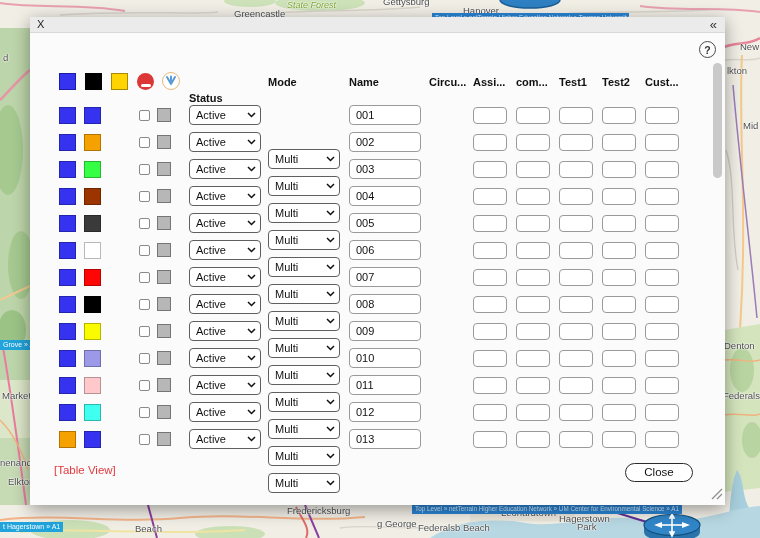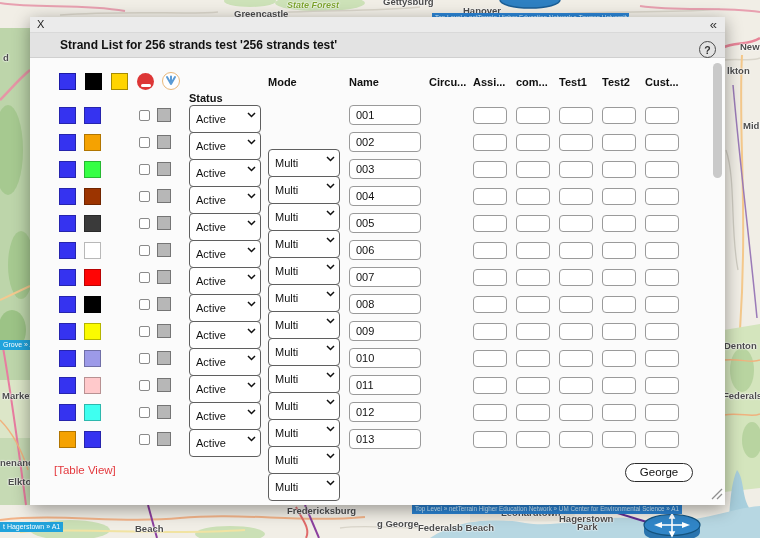--- a/index.html
+++ b/index.html
@@ -2,21 +2,21 @@
 <html><head>
 <meta charset="utf-8">
 <style>
   html,body{margin:0;padding:0;background:#ddd;}
   *{box-sizing:border-box;font-family:"Liberation Sans",sans-serif;}
   .stage{position:relative;width:760px;height:538px;overflow:hidden;background:#f1eee6;}
 
   
   .map-svg{position:absolute;left:0;top:0;z-index:0;}
   .map-label{position:absolute;z-index:1;font-size:9.5px;color:#4c4c4c;white-space:nowrap;
-    text-shadow:0 0 2px #fff,0 0 2px #fff,0 0 1px #fff;font-weight:bold;}
+    text-shadow:0 0 2px #fff,0 0 2px #fff,0 0 1px #fff;}
   .map-label.green{color:#7ca42e;font-style:italic;font-size:9px;}
   .map-badge{position:absolute;z-index:1;background:#21a3dc;color:#fff;font-size:7px;
     padding:1px 3px;white-space:nowrap;line-height:1.2;}
   .attr-bar{position:absolute;z-index:1;background:#2a82d2;color:#cfeeff;font-size:6.3px;
     padding:1px 3px;white-space:nowrap;overflow:hidden;line-height:1.3;}
   .attr-top{left:432px;top:13px;max-width:197px;}
   .attr-bottom{left:412px;top:504px;max-width:308px;}
 
   
   .dialog{position:absolute;left:30px;top:17px;width:695px;height:488px;z-index:10;
@@ -46,21 +46,21 @@
 
   
   .rows{position:absolute;left:0;top:44px;width:100%;}
   .strand-row{position:relative;height:27px;}
   .swatch{position:absolute;top:5px;width:17px;height:17px;border:1px solid rgba(0,0,0,.28);}
   .sw1{left:29px;} .sw2{left:54px;}
   .cb{position:absolute;left:109px;top:8px;width:11px;height:11px;appearance:none;-webkit-appearance:none;
     border:1px solid #8a8a8a;border-radius:2px;background:#fff;margin:0;cursor:pointer;}
   .gray-btn{position:absolute;left:127px;top:6px;width:14px;height:14px;background:#b7b7b7;
     border:1px solid #757575;padding:0;cursor:pointer;}
-  .selwrap{position:absolute;top:3px;width:72px;height:28px;}
+  .selwrap{position:absolute;top:3px;width:72px;height:20px;}
   .sel1{left:159px;} .sel2{left:238px;margin-top:44px;}
   .selwrap select{width:100%;height:100%;appearance:none;-webkit-appearance:none;background:#fff;
     border:1px solid #5f5f5f;border-radius:4px;font-size:11px;color:#111;padding:0 18px 0 6px;cursor:pointer;}
   .chev{position:absolute;right:5px;top:7px;pointer-events:none;}
   .name-input{position:absolute;left:319px;top:3px;width:72px;height:20px;border:1px solid #9a9a9a;
     border-radius:4px;font-size:11px;color:#111;padding:0 6px;background:#fff;}
   .mini{position:absolute;top:5px;width:34px;height:17px;border:1px solid #9a9a9a;border-radius:4px;
     background:#fff;font-size:10px;padding:0 3px;}
   .f1{left:443px;} .f2{left:486px;} .f3{left:529px;} .f4{left:572px;} .f5{left:615px;}
 
@@ -161,23 +161,20 @@
       <span class="map-badge" style="left: 0px; top: 340px;">Grove » A1</span>
     </div>
   <div class="attr-bar attr-top">Top Level » netTerrain Higher Education Network » Towson University » A1</div>
   <div class="attr-bar attr-bottom">Top Level » netTerrain Higher Education Network » UM Center for Environmental Science » A1</div>
 
   <div class="dialog">
     <div class="dialog-topbar">
       <span class="x-glyph">X</span>
       <span class="collapse-glyph">«</span>
     </div>
-    <div class="dialog-titlebar">
-      <span class="dialog-title">Strand List for 256 strands test '256 strands test'</span>
-    </div>
     <button class="help-btn">?</button>
 
     <div class="dialog-content">
       <div class="legend-row" id="legend-row">
         <button class="legend-sq" style="left: 29px; background: rgb(53, 51, 240); border: 1px solid rgb(28, 26, 166);" id="legend-sq-0"></button>
         <button class="legend-sq" style="left: 55px; background: rgb(0, 0, 0); border: 1px solid rgb(0, 0, 0);" id="legend-sq-1"></button>
         <button class="legend-sq" style="left: 81px; background: rgb(255, 212, 0); border: 1px solid rgb(166, 139, 0);" id="legend-sq-2"></button>
         <button class="legend-noentry" style="left:107px"></button>
         <button class="legend-circle" style="left:132px">
           <svg width="12" height="12" viewBox="0 0 12 12" style="display:block;margin:0 auto">
@@ -516,20 +513,20 @@
     <input class="name-input" value="013" style="">
     <input class="mini f1" style="">
     <input class="mini f2" style="">
     <input class="mini f3" style="">
     <input class="mini f4" style="">
     <input class="mini f5" style="">
   </div>
 </div>
 
       <a class="table-view">[Table View]</a>
-      <button class="close-btn">George</button>
+      <button class="close-btn">Close</button>
       <div class="scroll-thumb"></div>
       <svg class="resize-grip" width="13" height="13" viewBox="0 0 13 13">
         <path d="M2,12 L12,2 M7,12 L12,7" stroke="#8f8f8f" stroke-width="1.3"></path>
       </svg>
     </div>
   </div>
 </div>
 
 </body></html>

